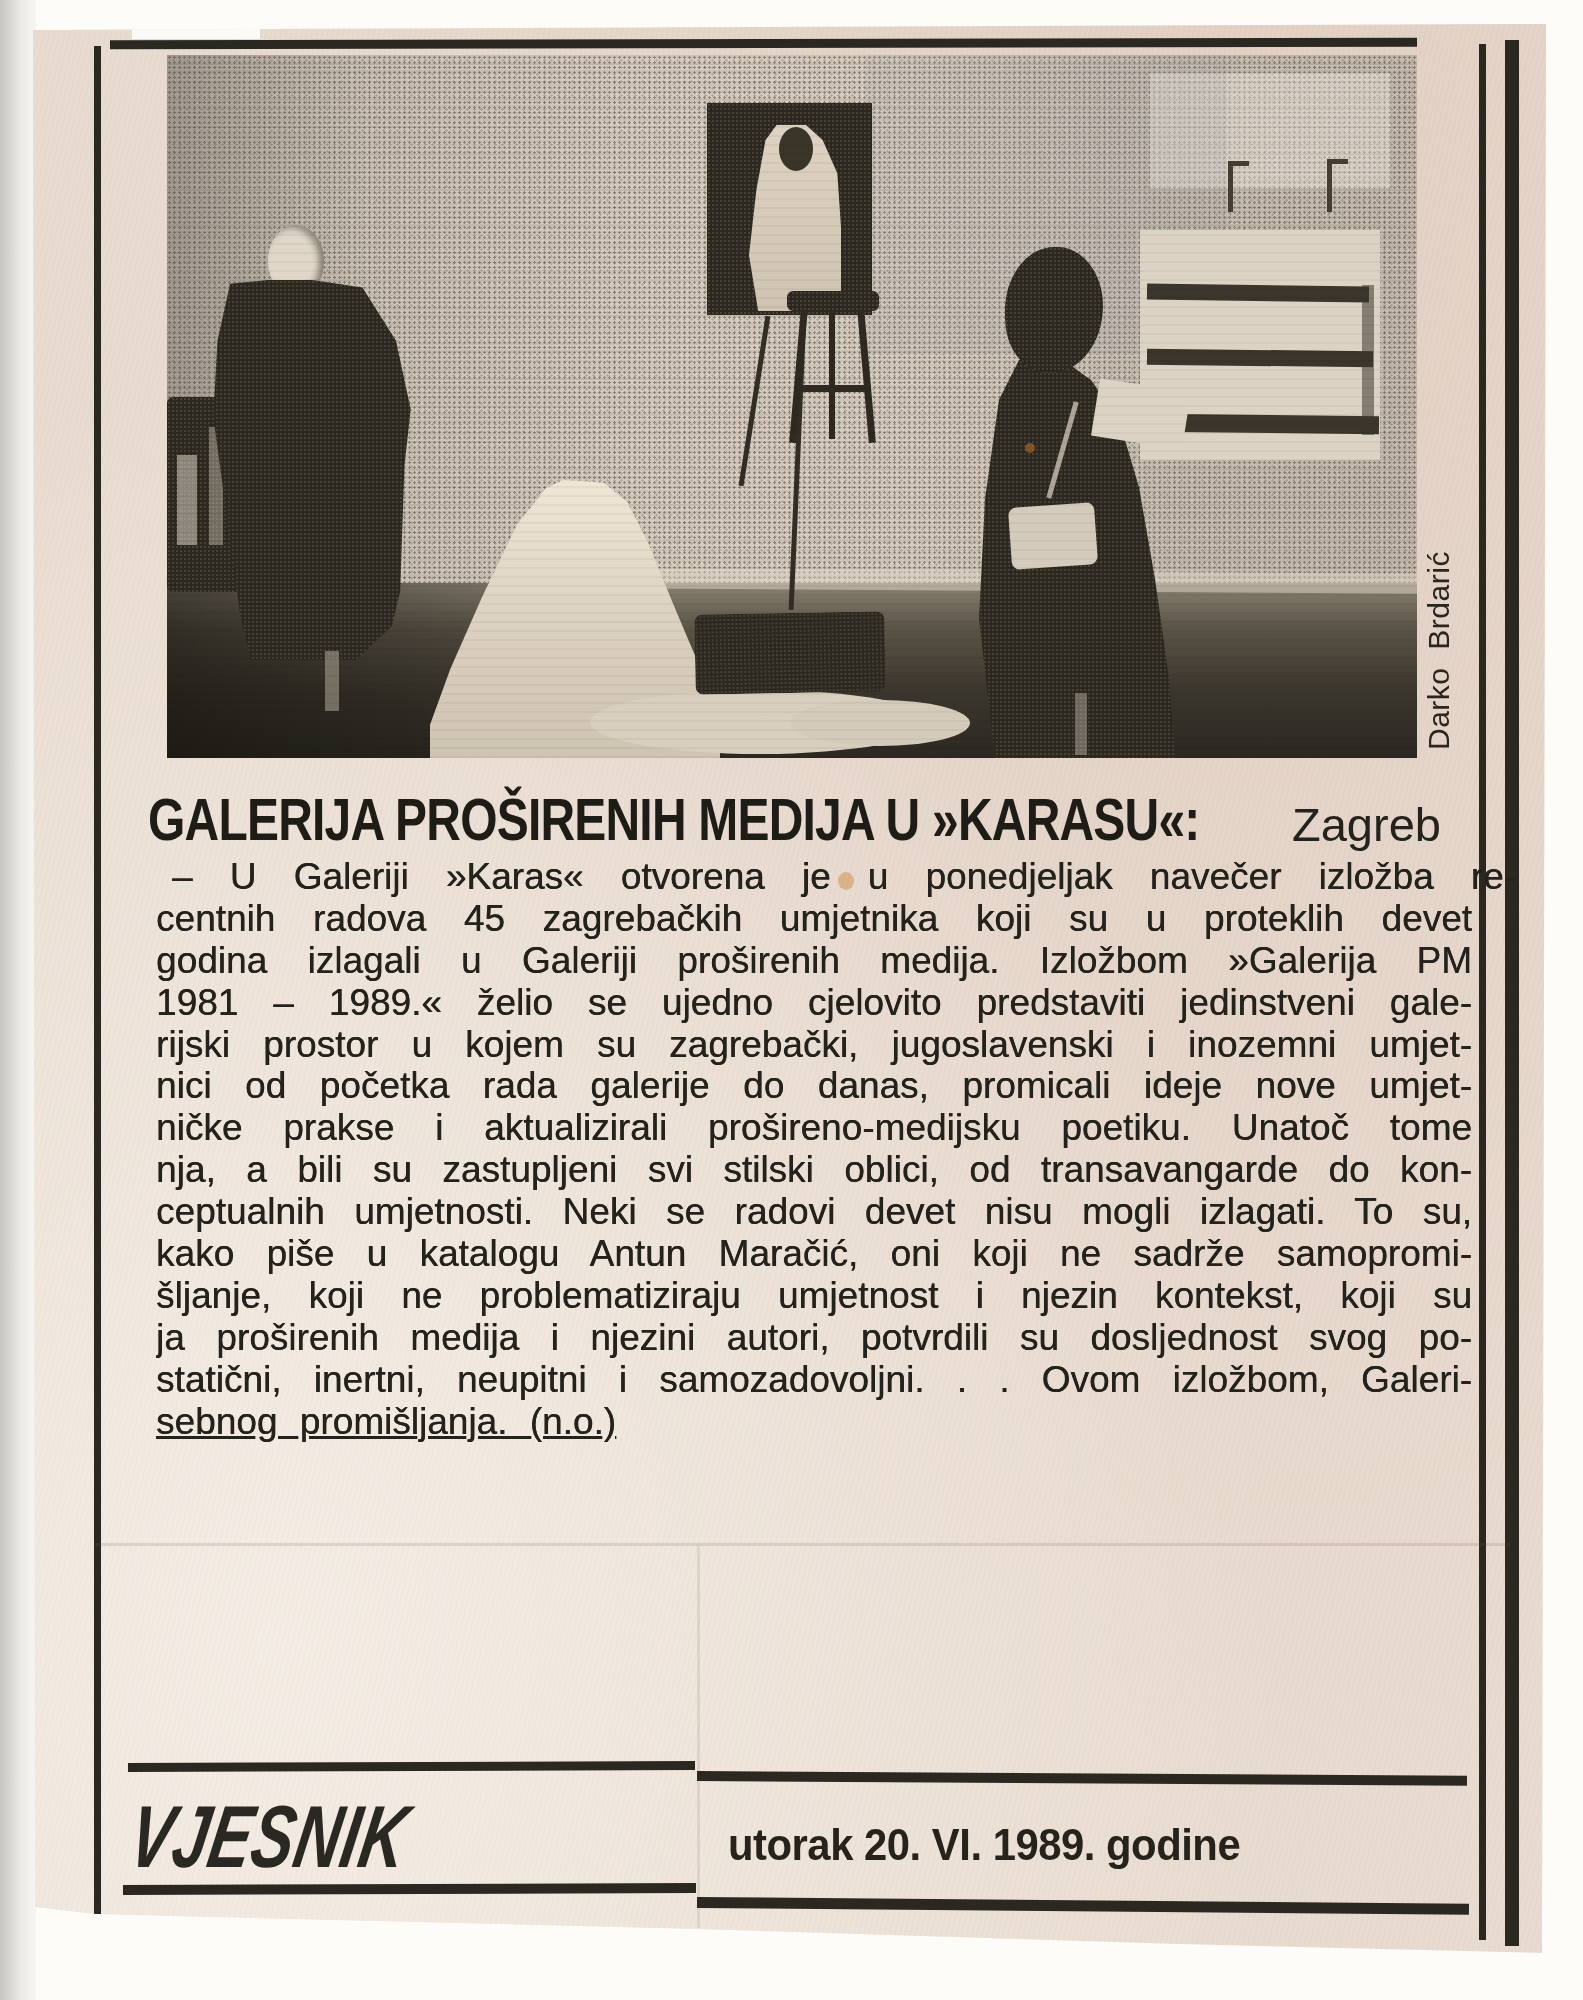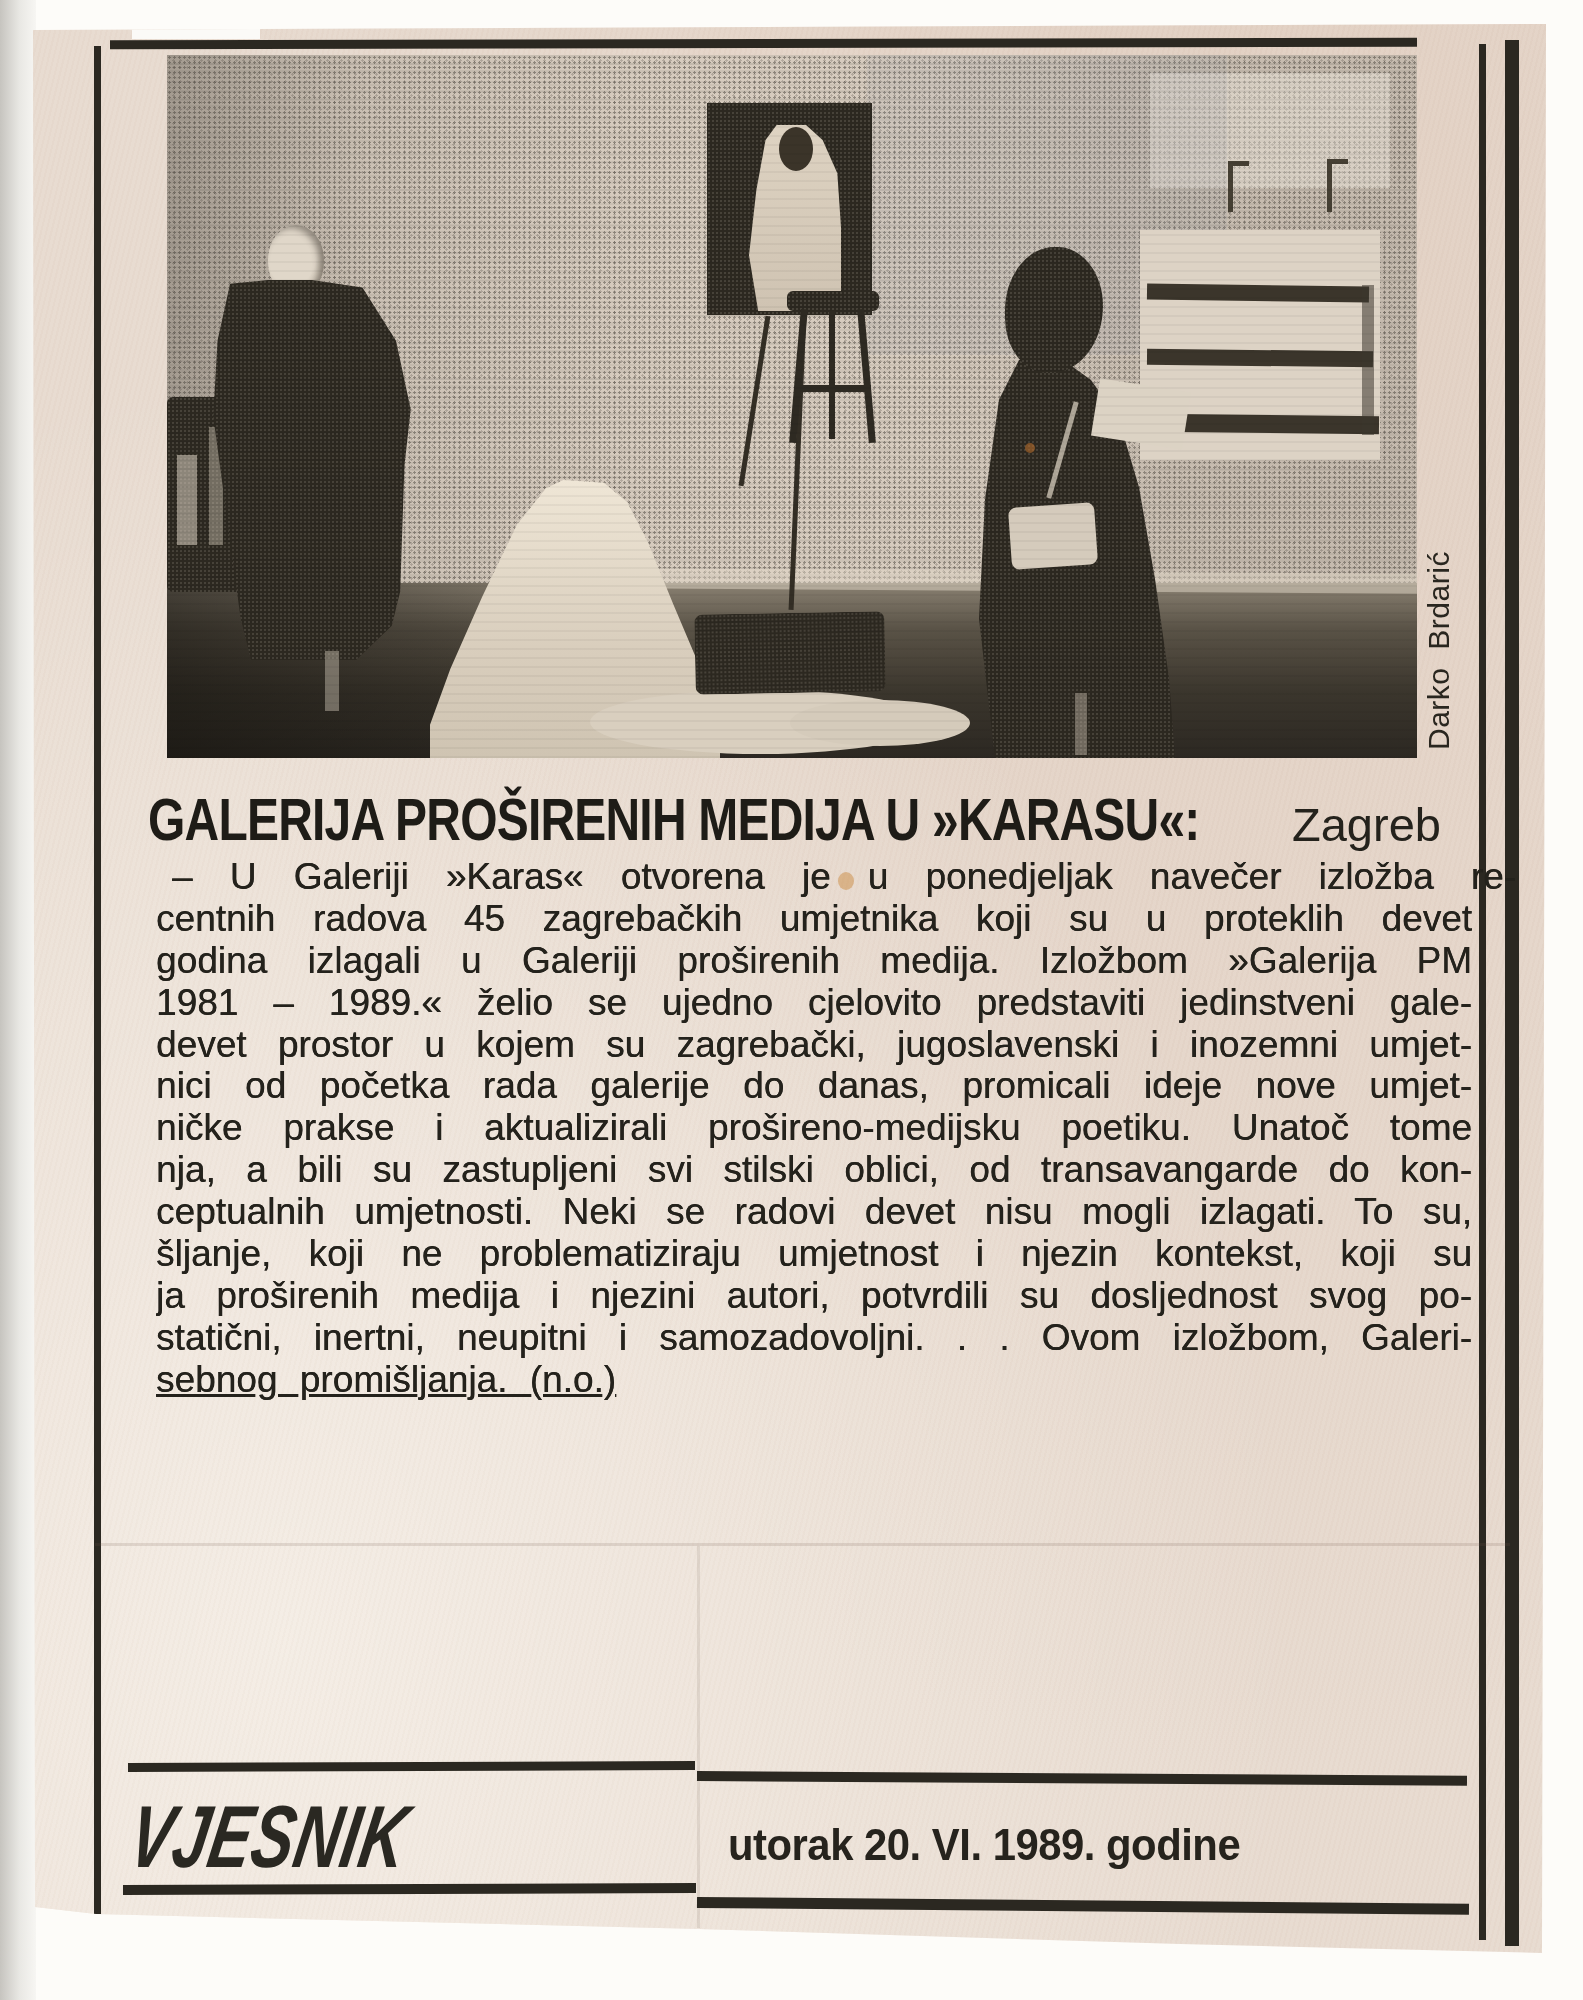--- a/index.html
+++ b/index.html
@@ -141,25 +141,26 @@
     <div class="abs credit">Darko Brdarić</div>
 
     <div class="abs headline-bold">GALERIJA PROŠIRENIH MEDIJA U »KARASU«:</div>
     <div class="abs headline-loc">Zagreb</div>
 
     <div class="abs body-block">
       <div class="bline first">– U Galeriji »Karas« otvorena je u ponedjeljak navečer izložba re-</div>
       <div class="bline">centnih radova 45 zagrebačkih umjetnika koji su u proteklih devet</div>
       <div class="bline">godina izlagali u Galeriji proširenih medija. Izložbom »Galerija PM</div>
       <div class="bline">1981 – 1989.« želio se ujedno cjelovito predstaviti jedinstveni gale-</div>
-      <div class="bline">devet prostor u kojem su zagrebački, jugoslavenski i inozemni umjet-</div>
+      <div class="bline">rijski prostor u kojem su zagrebački, jugoslavenski i inozemni umjet-</div>
       <div class="bline">nici od početka rada galerije do danas, promicali ideje nove umjet-</div>
       <div class="bline">ničke prakse i aktualizirali prošireno-medijsku poetiku. Unatoč tome</div>
       <div class="bline">nja, a bili su zastupljeni svi stilski oblici, od transavangarde do kon-</div>
       <div class="bline">ceptualnih umjetnosti. Neki se radovi devet nisu mogli izlagati. To su,</div>
+      <div class="bline">kako piše u katalogu Antun Maračić, oni koji ne sadrže samopromi-</div>
       <div class="bline">šljanje, koji ne problematiziraju umjetnost i njezin kontekst, koji su</div>
       <div class="bline">ja proširenih medija i njezini autori, potvrdili su dosljednost svog po-</div>
       <div class="bline">statični, inertni, neupitni i samozadovoljni. . . Ovom izložbom, Galeri-</div>
       <div class="bline last">sebnog promišljanja. (n.o.)</div>
     </div>
 
     <div class="abs stain" style="left:838px;top:872px;width:16px;height:18px;background:rgba(200,130,50,.45);"></div>
 
     <div class="abs seam-h"></div>
     <div class="abs seam-v"></div>

